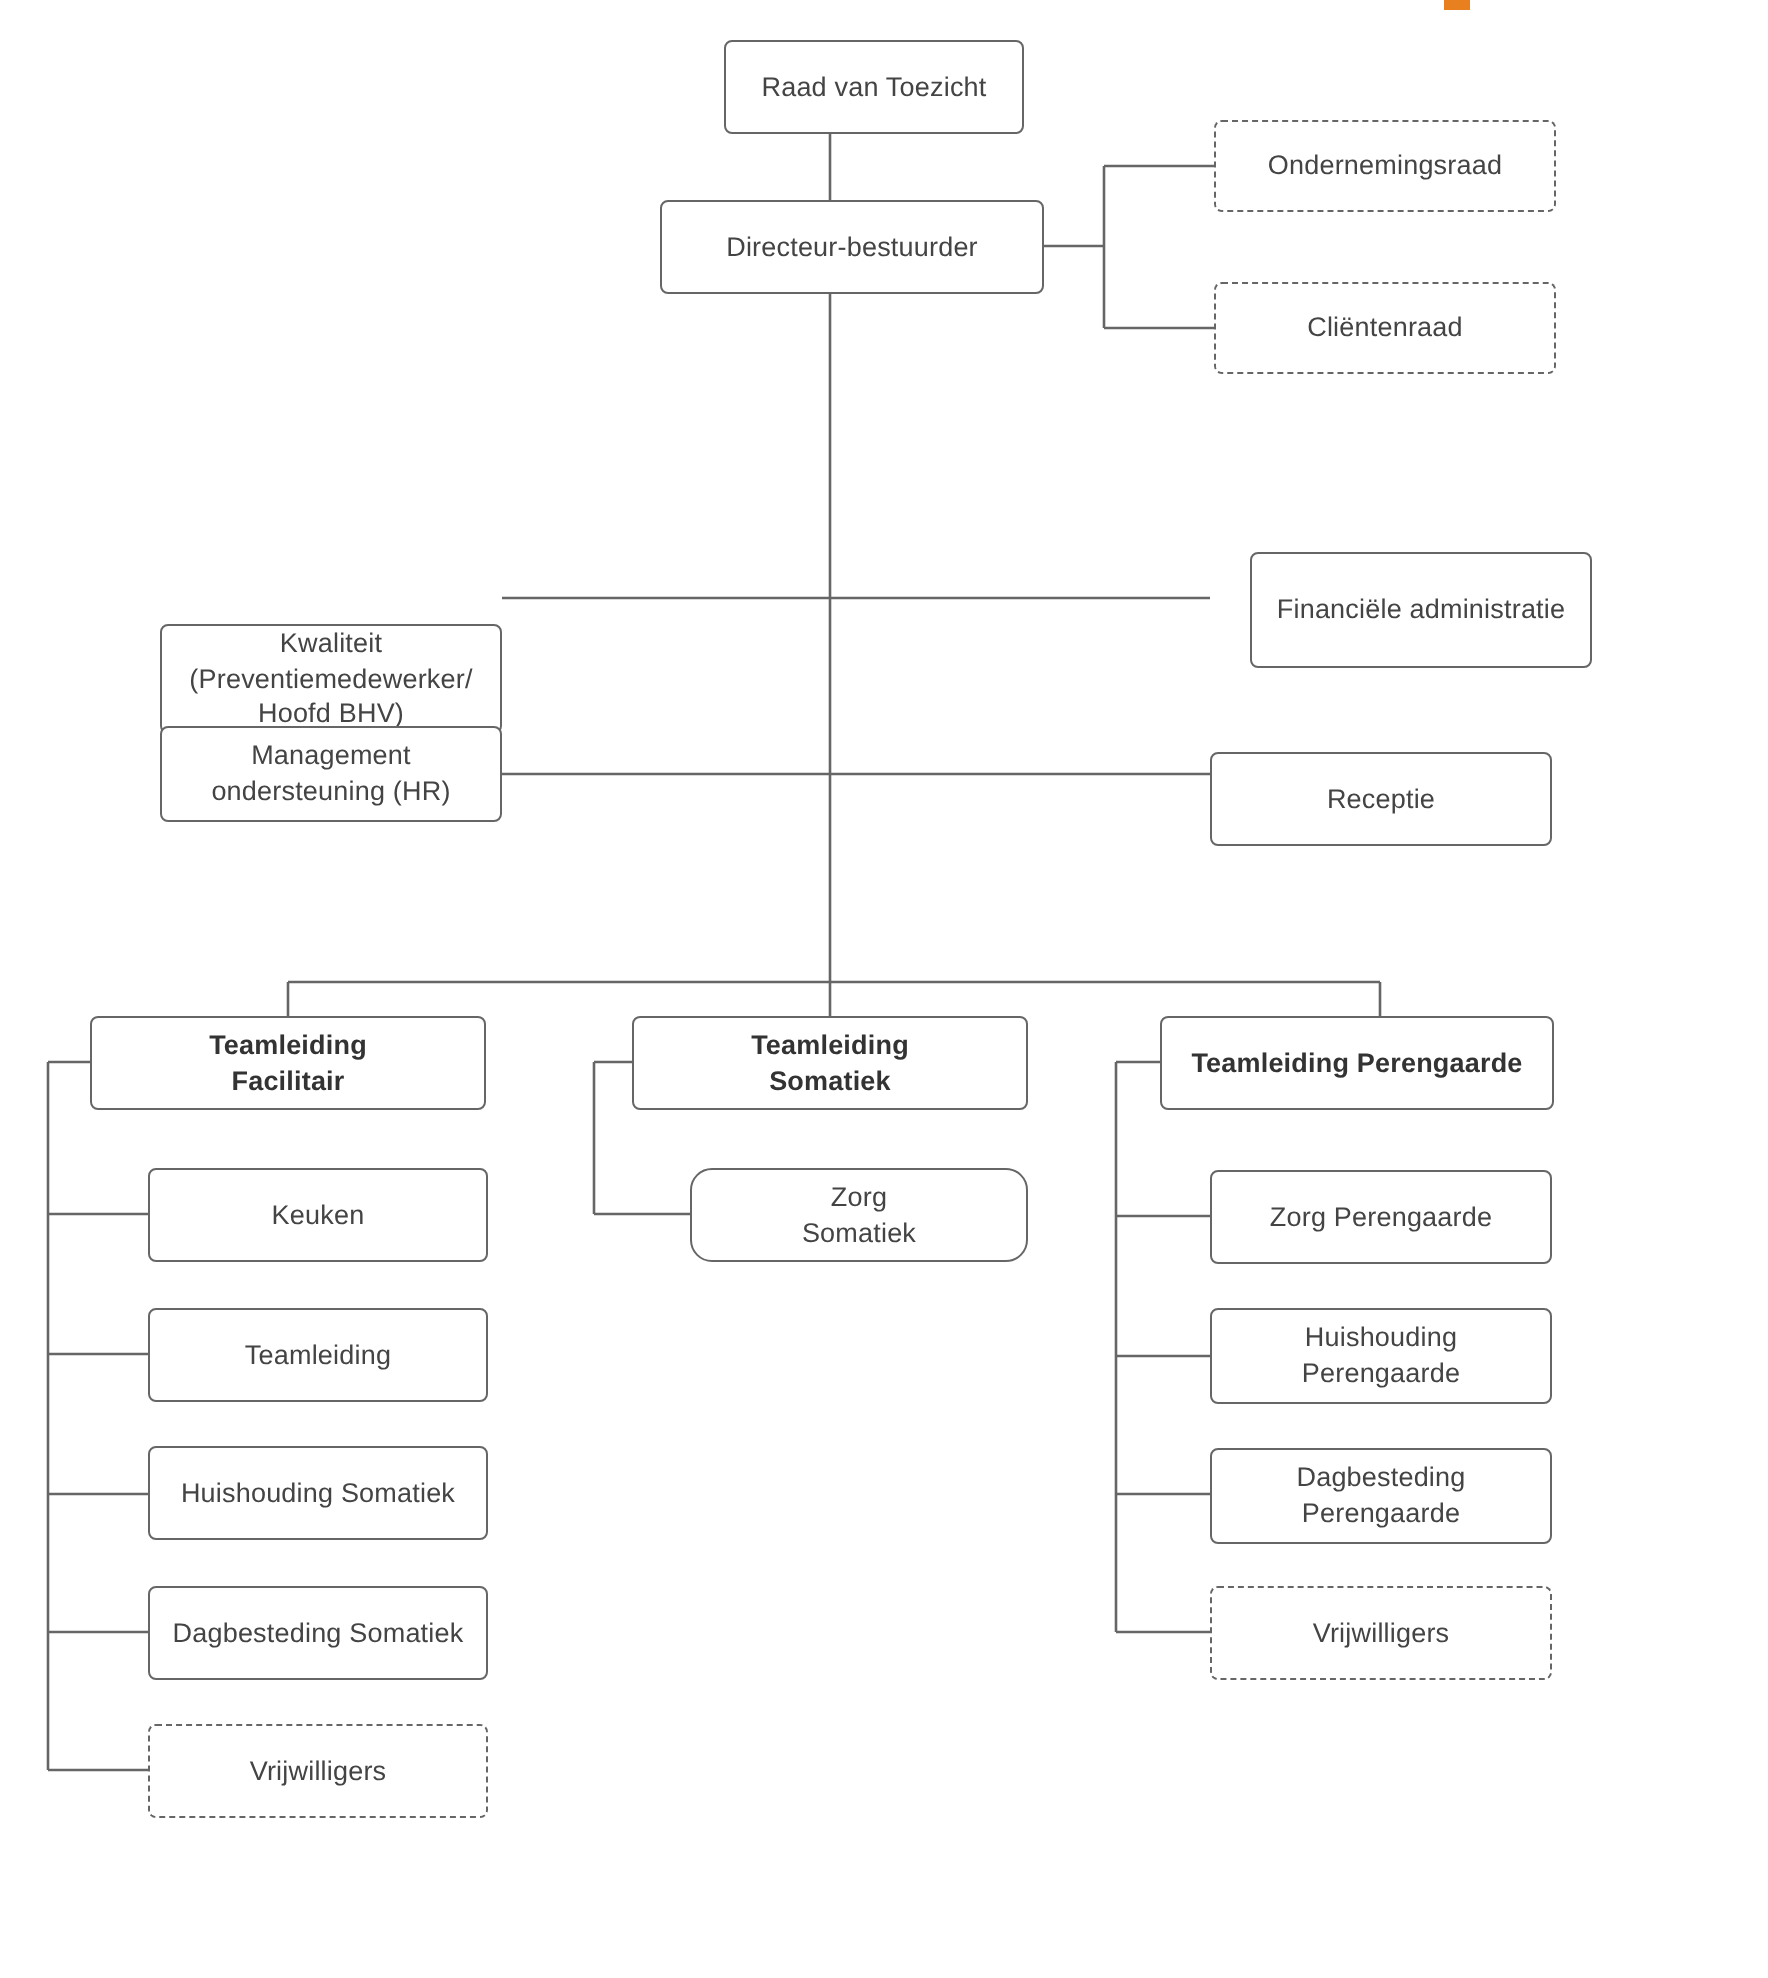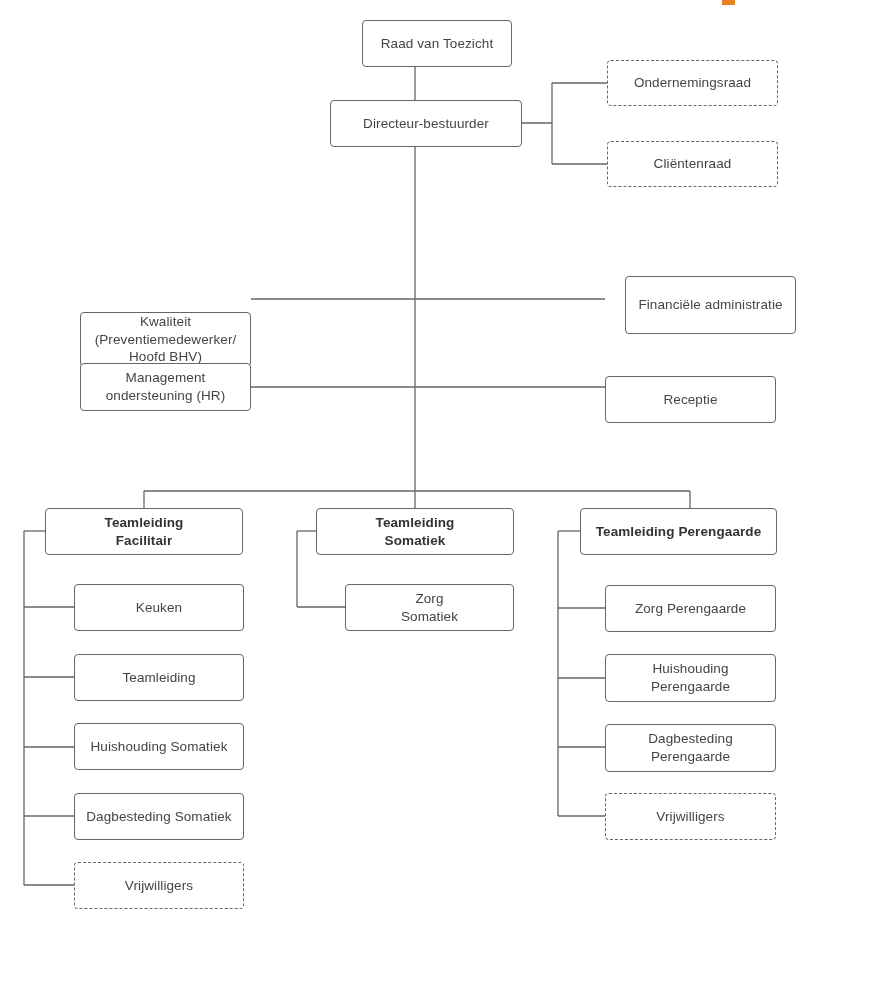--- a/index.html
+++ b/index.html
@@ -141,21 +141,21 @@
   <div class="node" style="left:74px; top:584px; width:170px; height:47px;">Keuken</div>
 
   <div class="node" style="left:74px; top:654px; width:170px; height:47px;">Teamleiding</div>
 
   <div class="node" style="left:74px; top:723px; width:170px; height:47px;">Huishouding Somatiek</div>
 
   <div class="node" style="left:74px; top:793px; width:170px; height:47px;">Dagbesteding Somatiek</div>
 
   <div class="node dashed" style="left:74px; top:862px; width:170px; height:47px;">Vrijwilligers</div>
 
-  <div class="node" style="left:345px; top:584px; width:169px; height:47px;">Zorg
+  <div class="node" style="left:345px; top:584px; width:169px; height:47px;border-radius:11px;">Zorg
 Somatiek</div>
 
   <div class="node" style="left:605px; top:585px; width:171px; height:47px;">Zorg Perengaarde</div>
 
   <div class="node" style="left:605px; top:654px; width:171px; height:48px;">Huishouding
 Perengaarde</div>
 
   <div class="node" style="left:605px; top:724px; width:171px; height:48px;">Dagbesteding
 Perengaarde</div>
 

